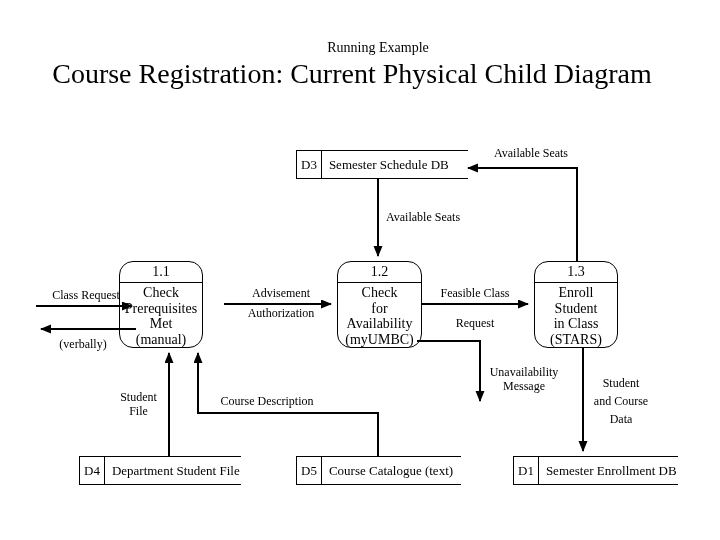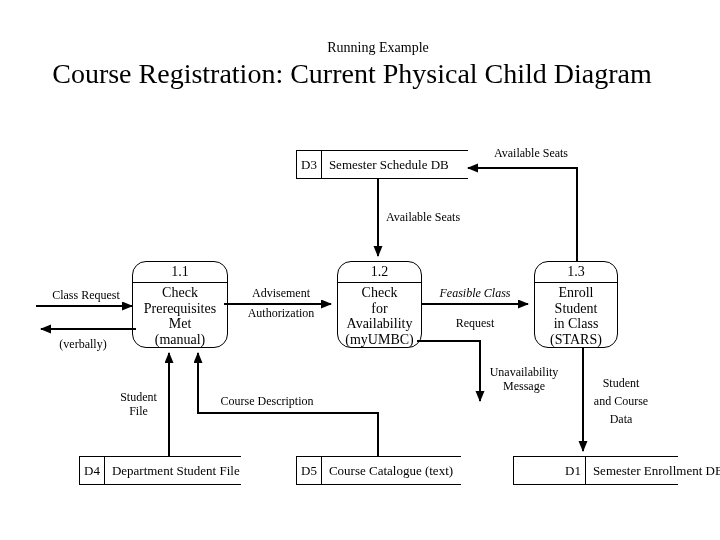--- a/index.html
+++ b/index.html
@@ -46,21 +46,21 @@
       <path d="M404,304 L510,304" marker-end="url(#ah)"></path>
       <path d="M360,178 L360,256" marker-end="url(#ah)"></path>
       <path d="M559,261 L559,168 L450,168" marker-end="url(#ah)"></path>
       <path d="M151,456 L151,353" marker-end="url(#ah)"></path>
       <path d="M360,456 L360,413 L180,413 L180,353" marker-end="url(#ah)"></path>
       <path d="M399,341 L462,341 L462,401" marker-end="url(#ah)"></path>
       <path d="M565,348 L565,451" marker-end="url(#ah)"></path>
     </g>
   </svg>
 
-  <div class="process" style="left:114px;width:96px;">
+  <div class="process" style="left:101px;width:84px;">
     <div class="process-header">1.1</div>
     <div class="process-body">
       <span>Check</span>
       <span>Prerequisites</span>
       <span>Met</span>
       <span>(manual)</span>
     </div>
   </div>
   <div class="process" style="left:319px;width:85px;">
     <div class="process-header">1.2</div>
@@ -86,39 +86,39 @@
     <div class="store-name">Semester Schedule DB</div>
   </div>
   <div class="store" style="left:61px;top:456px;width:162px;">
     <div class="store-id">D4</div>
     <div class="store-name">Department Student File</div>
   </div>
   <div class="store" style="left:278px;top:456px;width:165px;">
     <div class="store-id">D5</div>
     <div class="store-name">Course Catalogue (text)</div>
   </div>
-  <div class="store" style="left:495px;top:456px;width:165px;padding-left:47px;">
+  <div class="store" style="left:495px;top:456px;width:165px;">
     <div class="store-id">D1</div>
     <div class="store-name">Semester Enrollment DB</div>
   </div>
 
   <div class="label" style="left:18px;top:288px;width:100px;">Class Request</div>
 
   <div class="label" style="left:8px;top:337px;width:114px;">
     <span>(verbally)</span>
   </div>
 
   <div class="label" style="left:210px;top:286px;width:106px;">Advisement</div>
   <div class="label" style="left:210px;top:306px;width:106px;">Authorization</div>
 
   <div class="label" style="left:458px;top:146px;width:110px;">Available Seats</div>
 
   <div class="label" style="left:368px;top:210px;width:95px;text-align:left;">Available Seats</div>
 
-  <div class="label" style="left:404px;top:286px;width:106px;font-style:italic;">Feasible Class</div>
+  <div class="label" style="left:404px;top:286px;width:106px;">Feasible Class</div>
   <div class="label" style="left:404px;top:316px;width:106px;">Request</div>
 
   <div class="label" style="left:93px;top:390px;width:55px;">
     <span>Student</span>
     <span>File</span>
   </div>
 
   <div class="label" style="left:463px;top:365px;width:86px;">
     <span>Unavailability</span>
     <span>Message</span>

